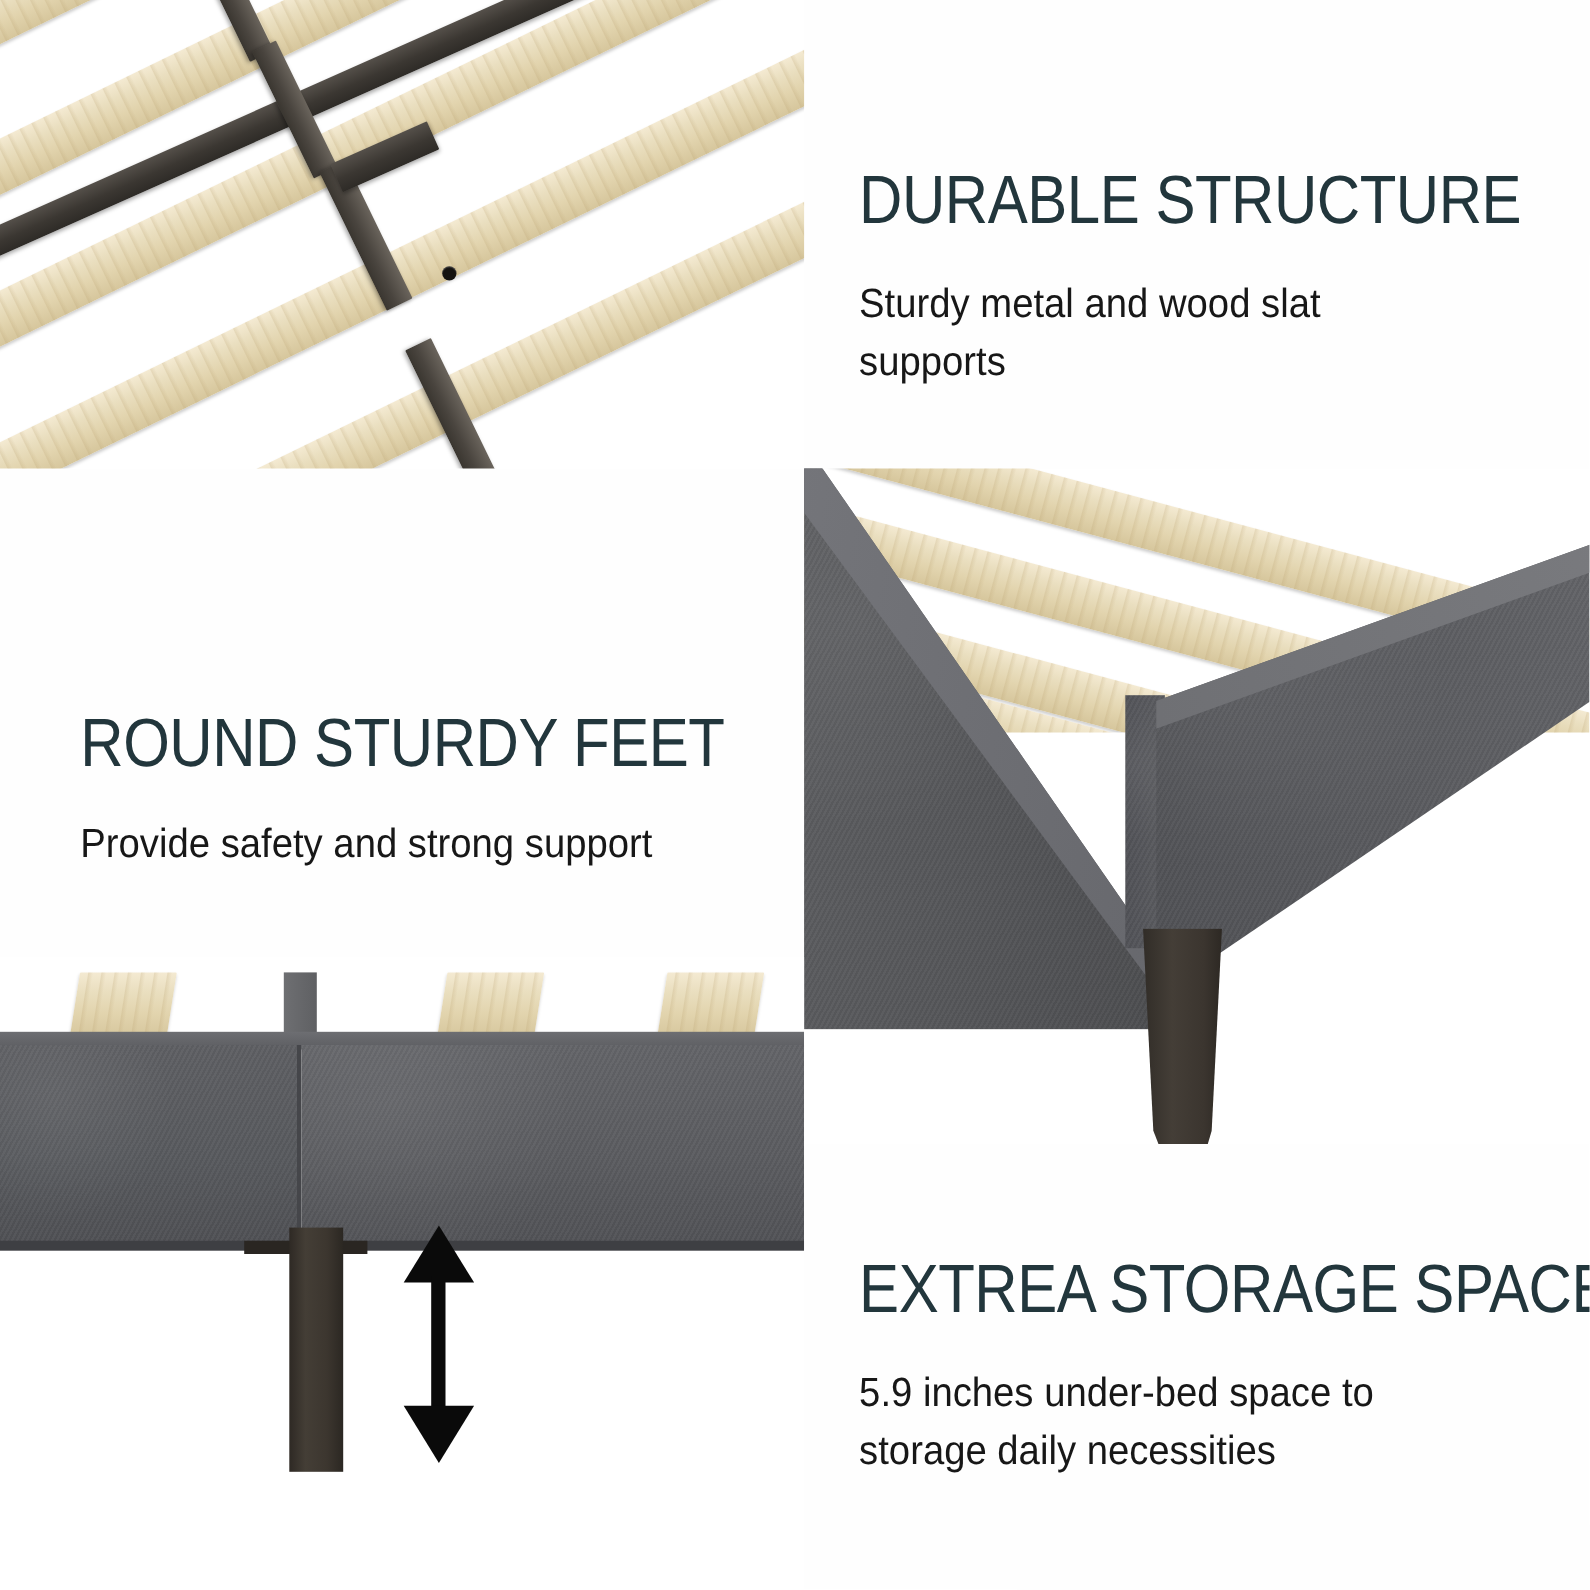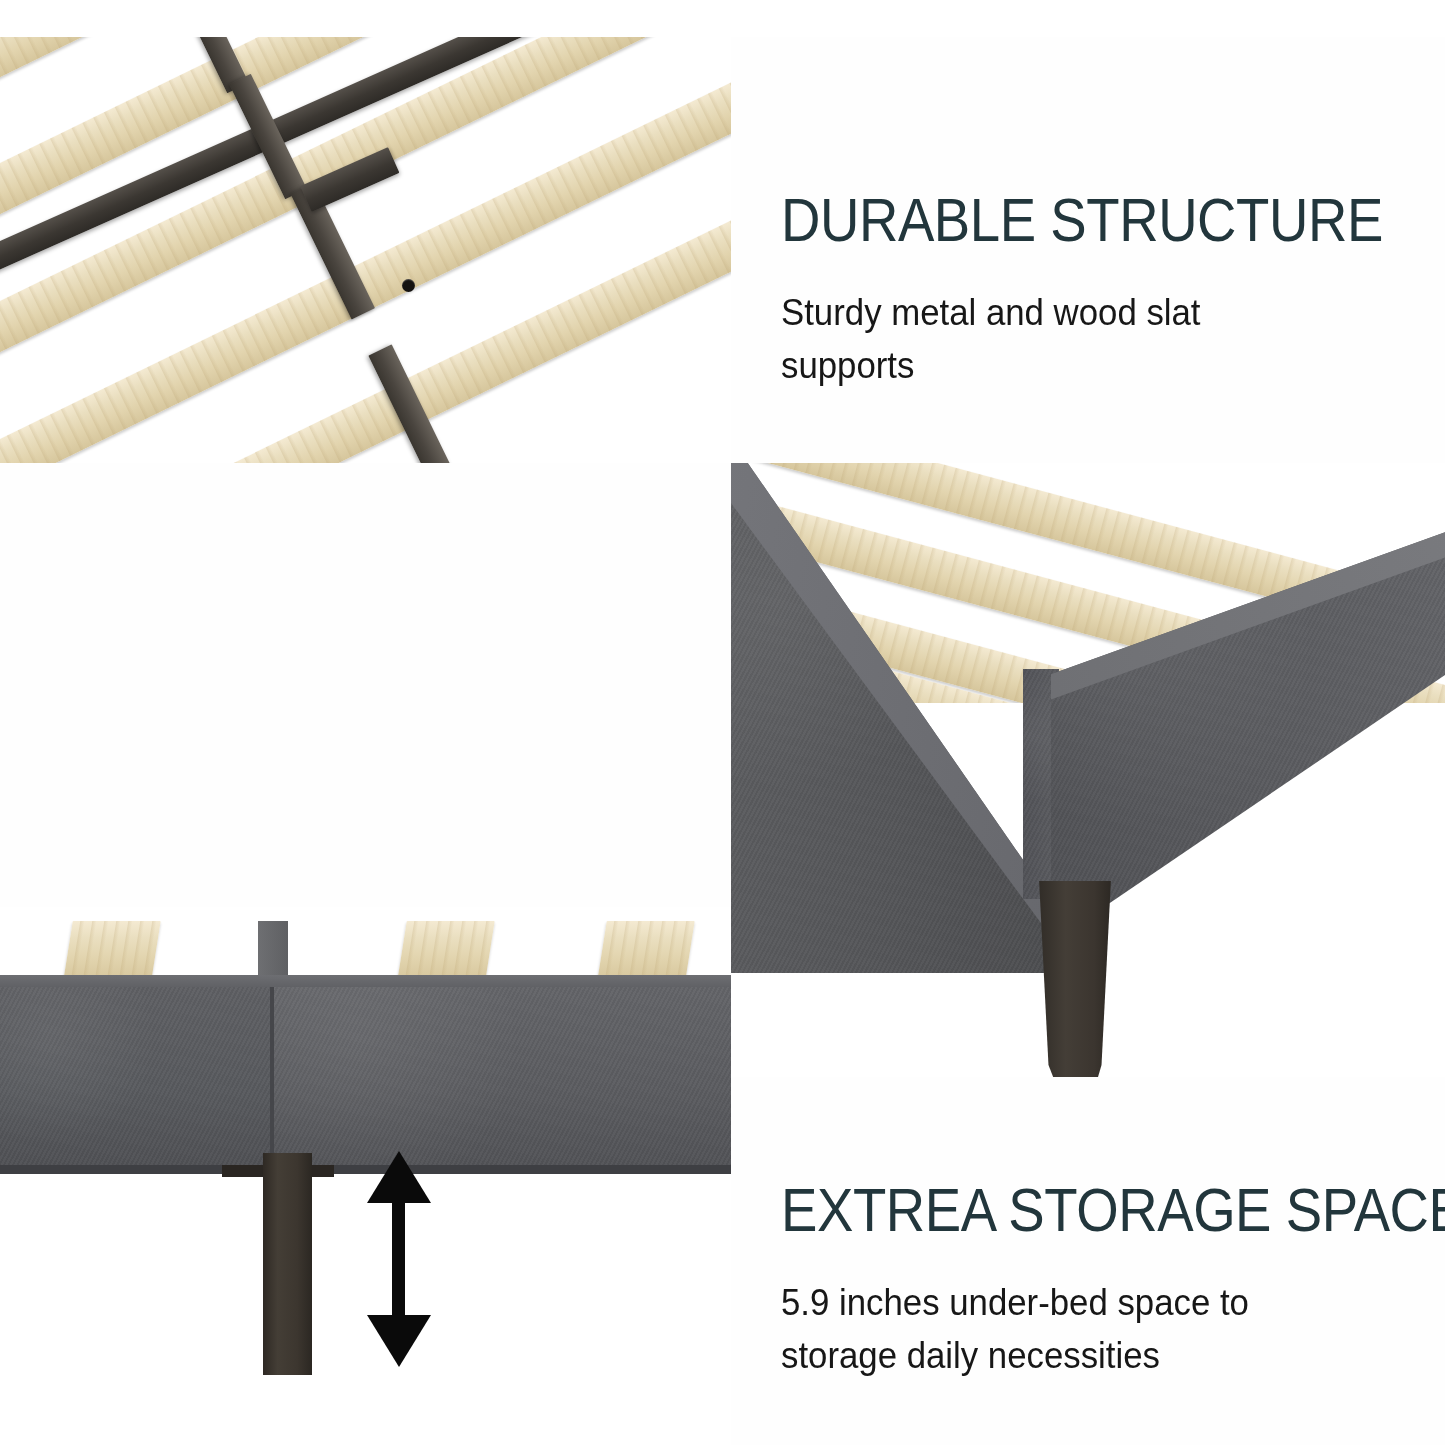--- a/index.html
+++ b/index.html
@@ -3,21 +3,21 @@
 <meta charset="utf-8">
 <title>Bed Frame Feature Infographic</title>
 <style>
   * { margin:0; padding:0; box-sizing:border-box; }
   html,body { background:#ffffff; }
   body {
     width:1445px; height:1445px;
     font-family:"Liberation Sans", sans-serif;
     overflow:hidden; position:relative;
   }
-  .canvas { position:absolute; inset:0; background:#fefefe;margin-top:37px; }
+  .canvas { position:absolute; inset:0; background:#fefefe; }
 
   
   .quad { position:absolute; overflow:hidden; }
 
   
   .feature-text { position:absolute; }
   .f-title {
     font-family:"Liberation Sans", sans-serif;
     font-size:62px; line-height:1.0;
     font-weight:400;
@@ -156,20 +156,26 @@
     <div class="uph" style="left:320px; top:60px; width:420px; height:420px;
                 background:linear-gradient(250deg,#797a7e,#6d6e72);
                 clip-path:polygon(0% 36%, 100% 0%, 100% 6%, 0% 42%);"></div>
 
     <div style="position:absolute; left:305px; top:418px; width:78px; height:200px;
                 background:linear-gradient(90deg,#2f2b26 0%,#443e37 38%,#3b352f 75%,#2a2621 100%);
                 clip-path:polygon(4% 0%, 96% 0%, 84% 92%, 78% 100%, 24% 100%, 16% 92%);
                 border-radius:0 0 14px 14px;"></div>
   </div>
 
+  <div class="feature-text" style="left:73px; top:645px; width:640px;">
+    <div class="f-title">ROUND STURDY FEET</div>
+    <div class="f-body" style="margin-top:34px;">
+      <span>Provide safety and strong support</span>
+    </div>
+  </div>
 
   <div class="quad" id="bl">
 
     <div class="slat" style="left:68px; top:14px; width:88px; height:60px; transform:skewX(-9deg); border-radius:1px;"></div>
     <div class="slat" style="left:402px; top:14px; width:88px; height:60px; transform:skewX(-9deg); border-radius:1px;"></div>
     <div class="slat" style="left:602px; top:14px; width:88px; height:60px; transform:skewX(-9deg); border-radius:1px;"></div>
 
     <div style="position:absolute; left:258px; top:14px; width:30px; height:62px;
                 background:linear-gradient(90deg,#6e6f72,#5f6063);"></div>
 

